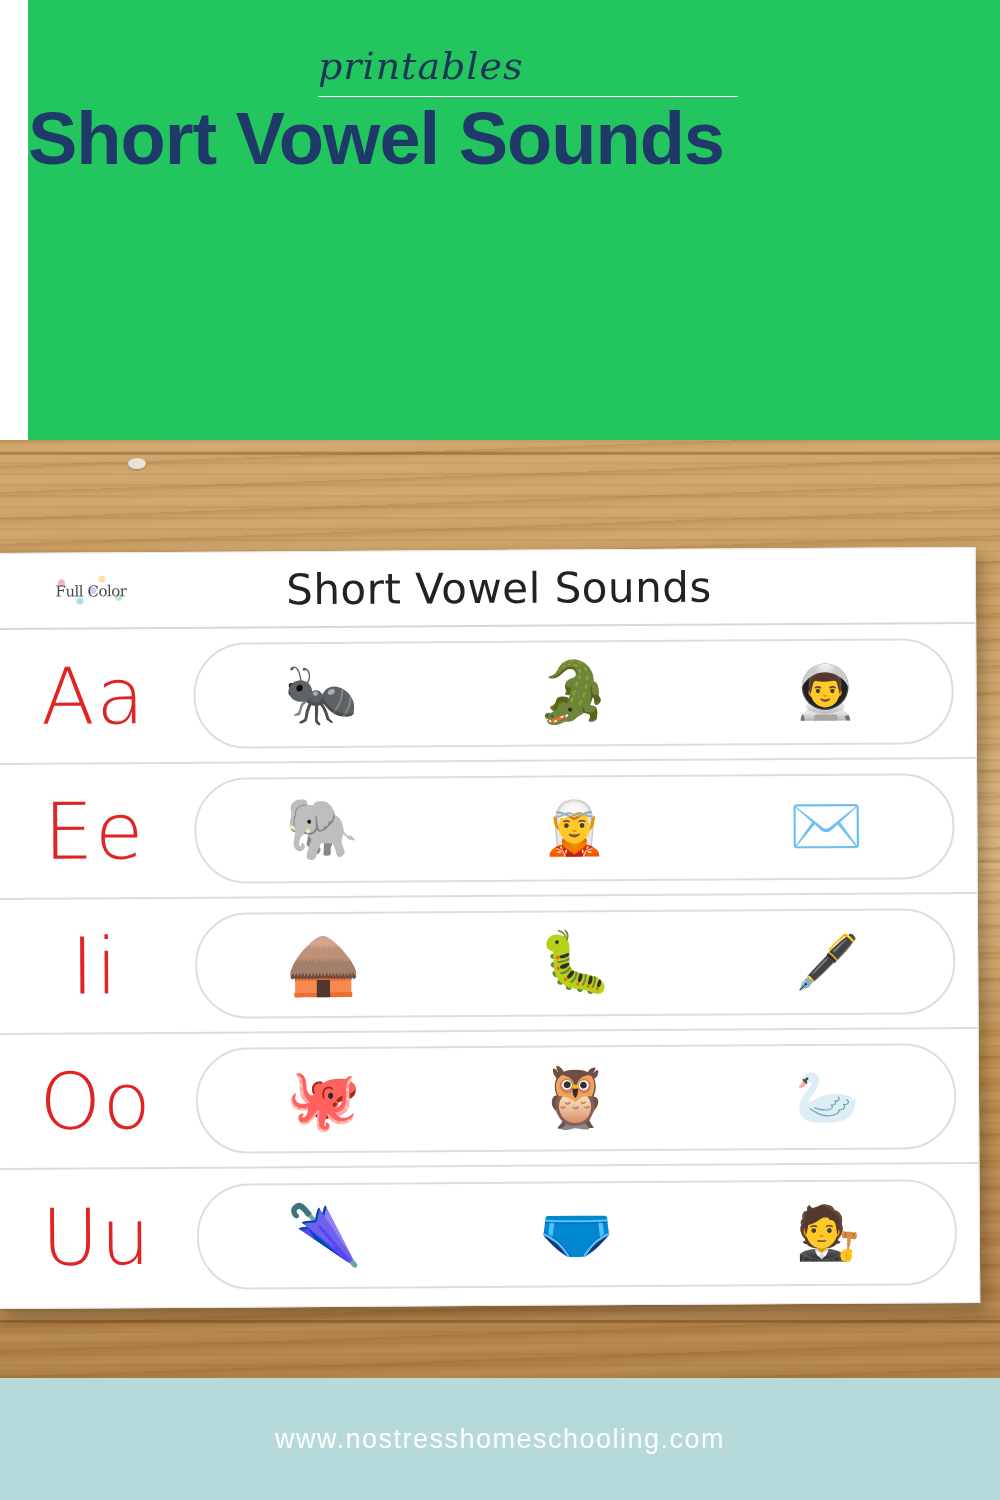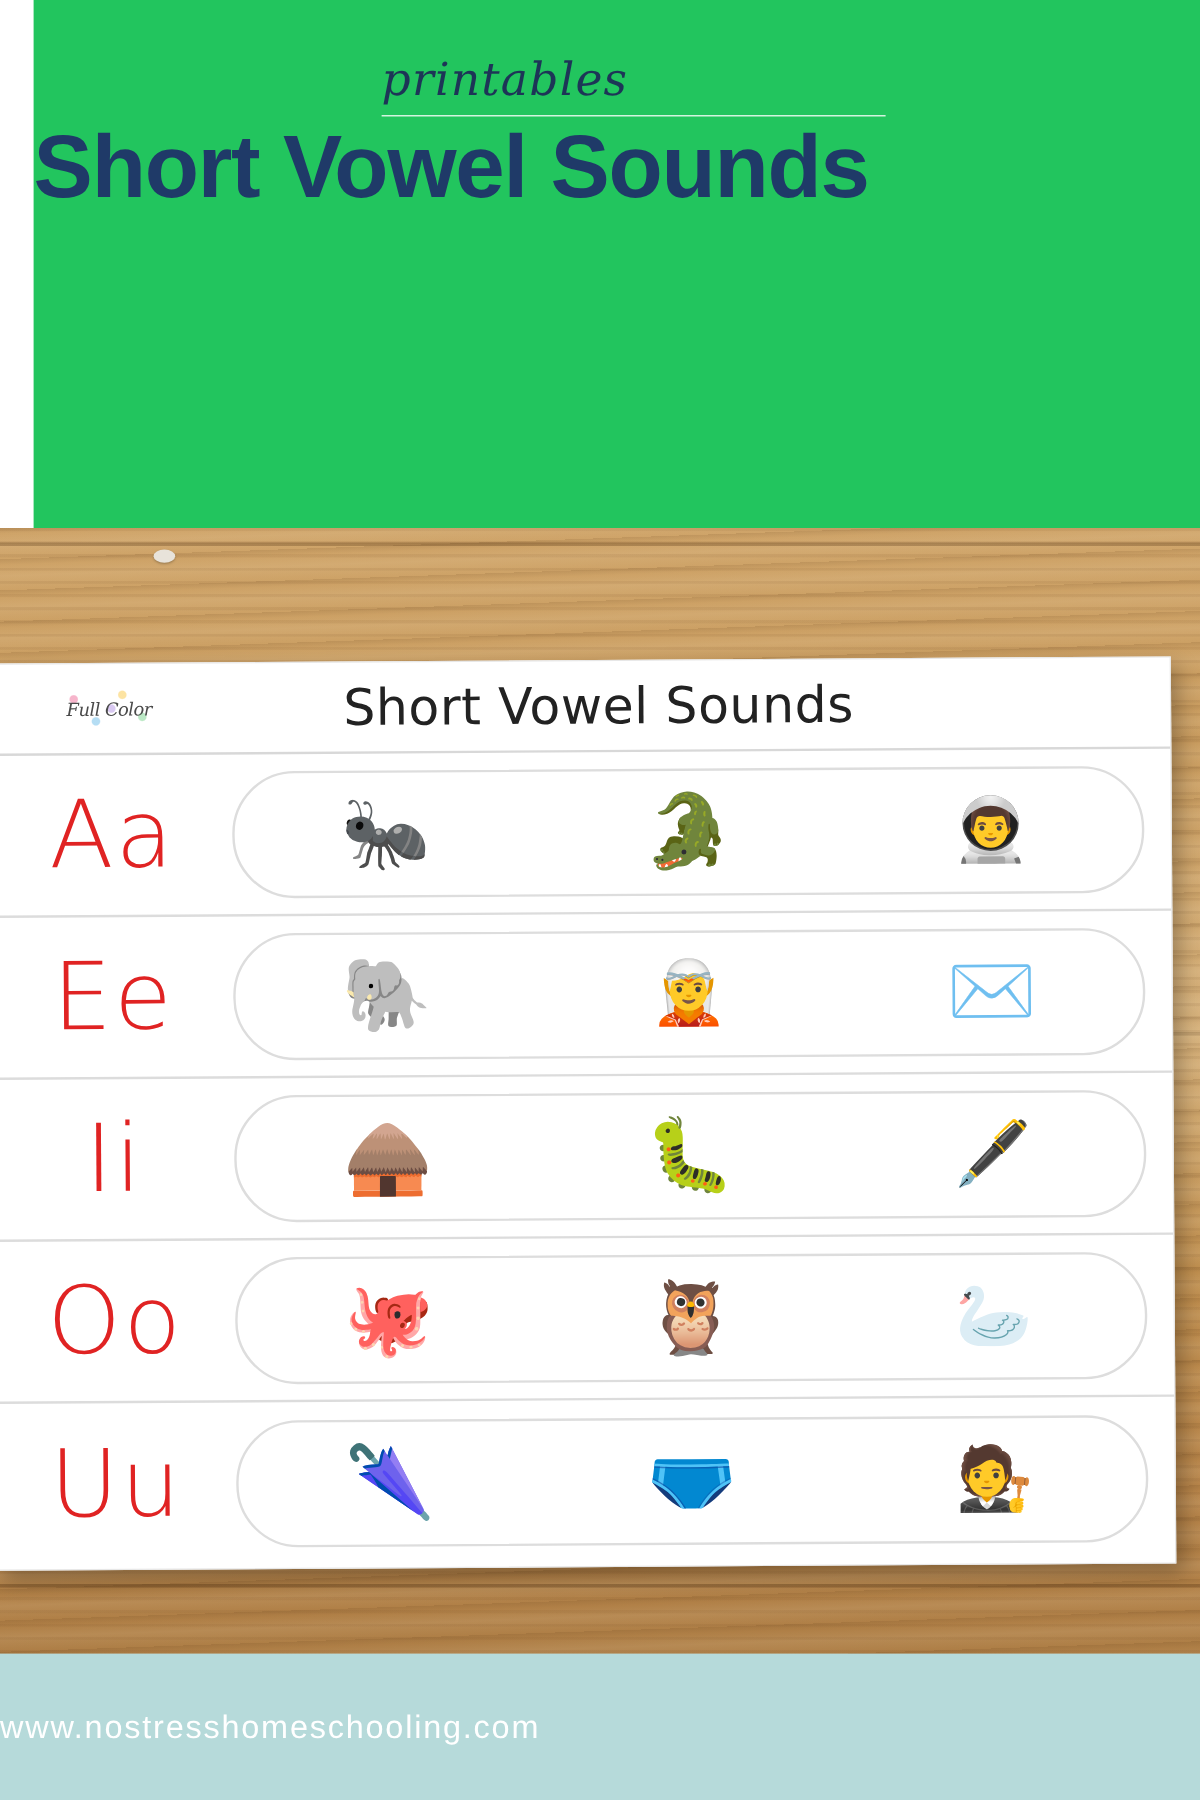--- a/index.html
+++ b/index.html
@@ -117,21 +117,20 @@
     display: flex;
     align-items: center;
   }
   .logo {
     position: absolute;
     left: 52px;
     top: 16px;
     width: 92px;
     height: 44px;
     font-family: "DejaVu Serif", serif;
-    font-style: italic;
     font-size: 15px;
     letter-spacing: -0.5px;
     color: #4a4a4a;
     line-height: 1.0;
     display: flex;
     align-items: center;
     justify-content: center;
     background:
       radial-gradient(circle at 18% 30%, rgba(236,90,140,0.45) 0 3px, rgba(0,0,0,0) 4px),
       radial-gradient(circle at 38% 72%, rgba(90,180,230,0.45) 0 3px, rgba(0,0,0,0) 4px),
@@ -194,20 +193,21 @@
 
   
   .footer {
     position: absolute;
     left: 0; bottom: 0;
     width: 1000px;
     height: 122px;
     background: #b6dada;
     display: flex;
     align-items: center;
+    justify-content: center;
   }
   .footer-url {
     font-family: "Liberation Sans", sans-serif;
     font-size: 27px;
     color: #ffffff;
     letter-spacing: 1.5px;
   }
 </style>
 </head>
 <body>

